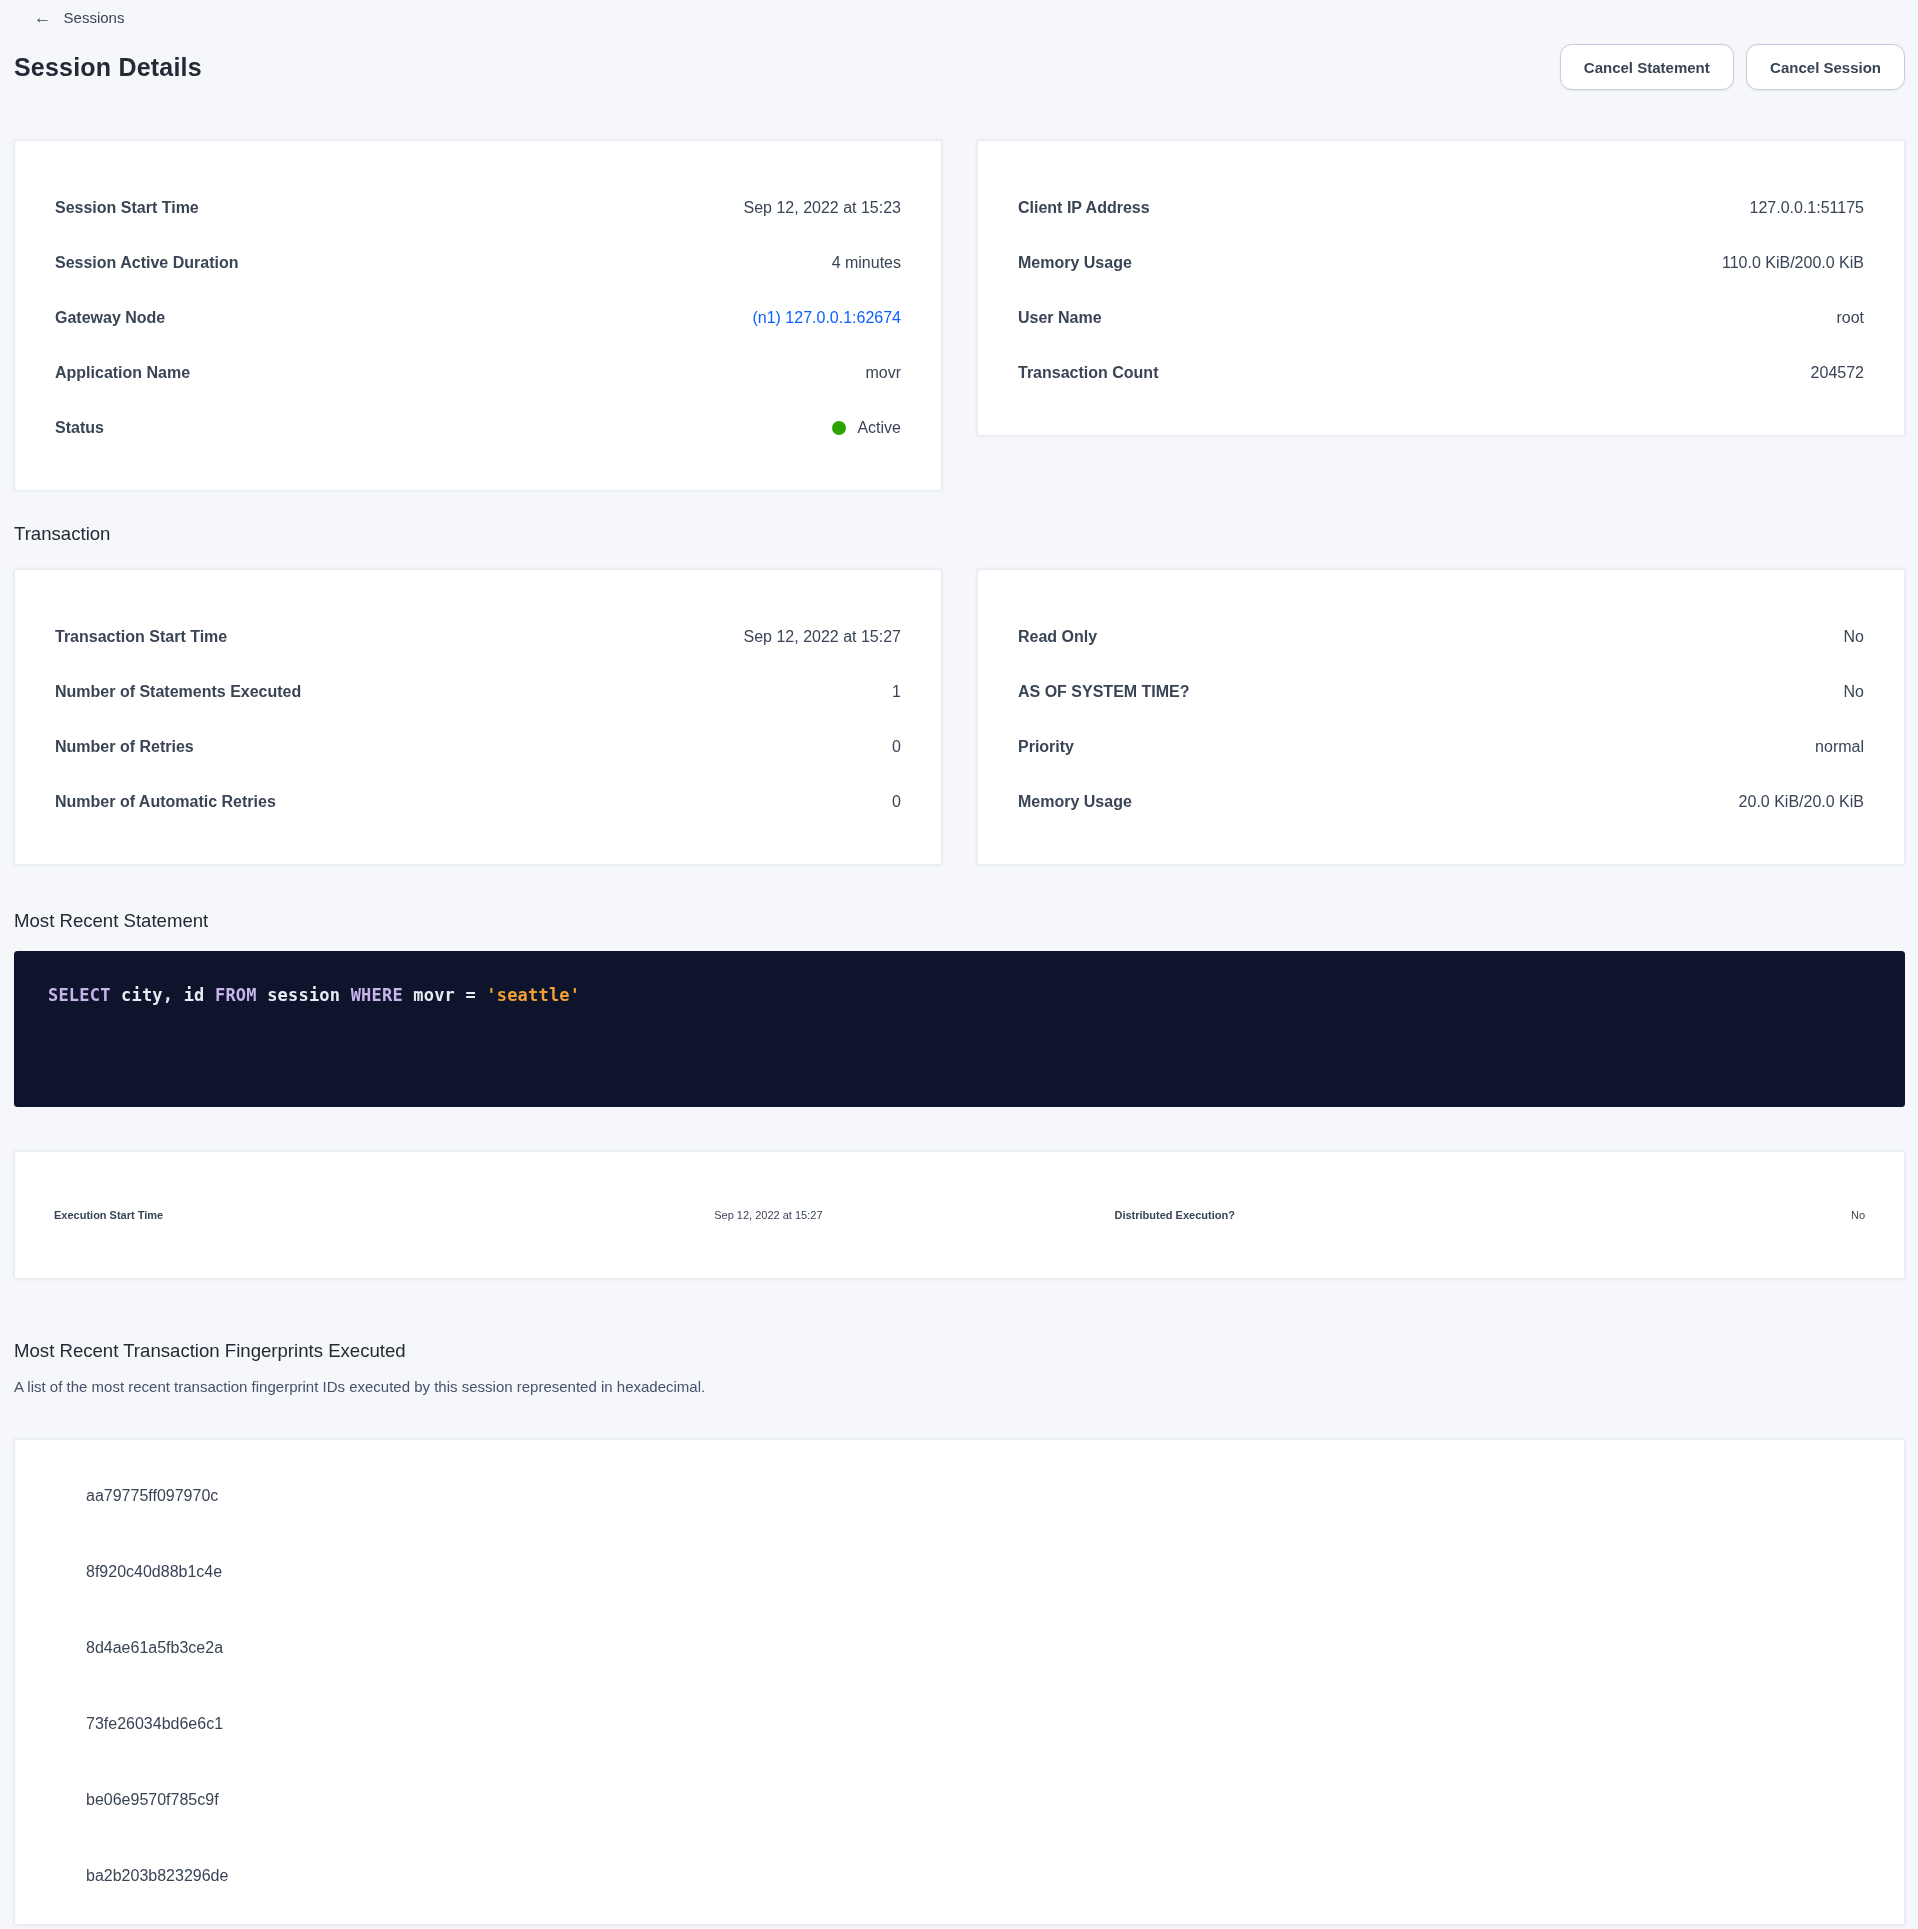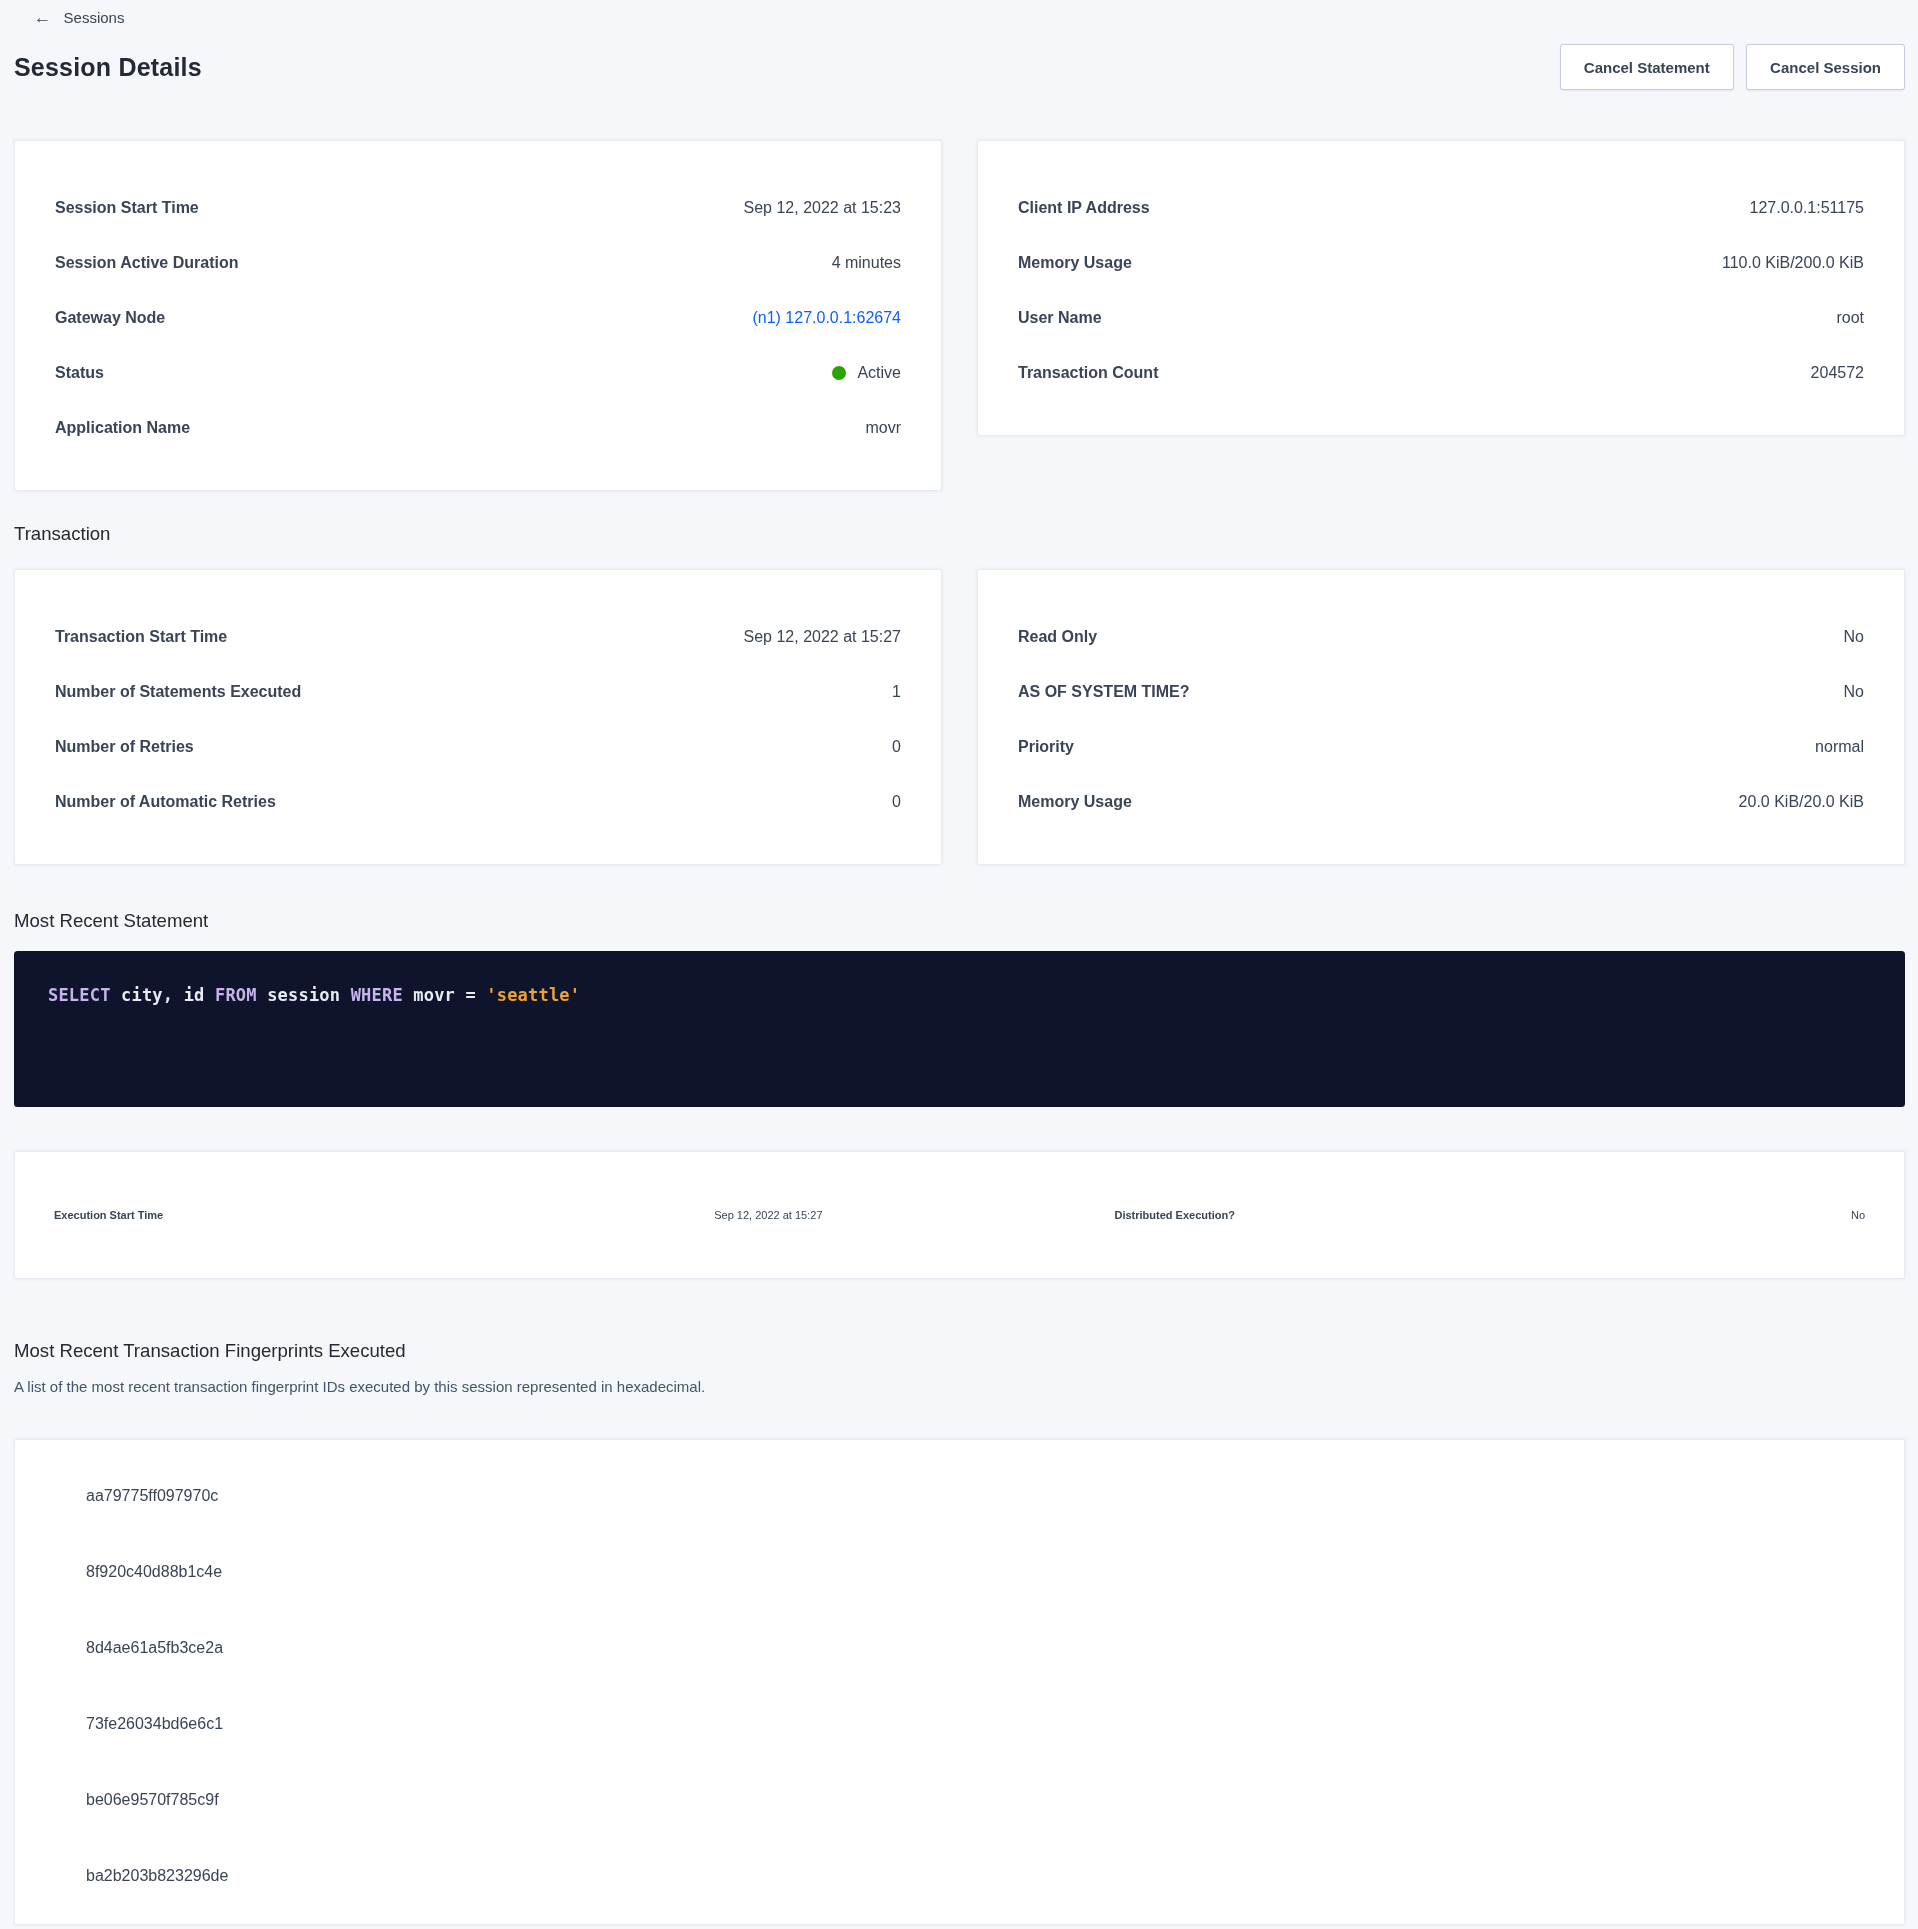--- a/index.html
+++ b/index.html
@@ -29,21 +29,21 @@
   .header{
     display:flex;align-items:center;justify-content:space-between;
     margin-top:14px;height:50px;
   }
   .page-title{
     font-size:25px;font-weight:bold;color:#242a35;letter-spacing:0.2px;text-align:center;
   }
   .header-buttons{display:flex;gap:12.4px;}
   .btn{
     height:46px;padding:13px 23px;background:#fff;
-    border:0.9px solid #c7cdde;border-radius:3px;
+    border:0.9px solid #c7cdde;border-radius:12px;
     font-family:inherit;font-size:15px;font-weight:bold;color:#394455;
     box-shadow:0 0.9px 1.8px rgba(40,54,82,.08);cursor:pointer;
   }
   
   .two-col{
     display:grid;grid-template-columns:1fr 1fr;gap:35px;
     align-items:start;
   }
   .cards-top{margin-top:48px;}
   .card{
@@ -129,29 +129,29 @@
     </div>
     <div class="row">
       <span class="lbl">Session Active Duration</span>
       <span class="val">4 minutes</span>
     </div>
     <div class="row">
       <span class="lbl">Gateway Node</span>
       <a href="#" class="val link">(n1) 127.0.0.1:62674</a>
     </div>
     <div class="row">
+      <span class="lbl">Application Name</span>
+      <span class="val">movr</span>
+    </div>
+    <div class="row">
       <span class="lbl">Status</span>
       <span class="val status-wrap">
         <span class="dot"></span>
         <span>Active</span>
       </span>
-    </div>
-    <div class="row">
-      <span class="lbl">Application Name</span>
-      <span class="val">movr</span>
     </div>
   </div>
 
   <div class="card card-pad">
     <div class="row">
       <span class="lbl">Client IP Address</span>
       <span class="val">127.0.0.1:51175</span>
     </div>
     <div class="row">
       <span class="lbl">Memory Usage</span>

